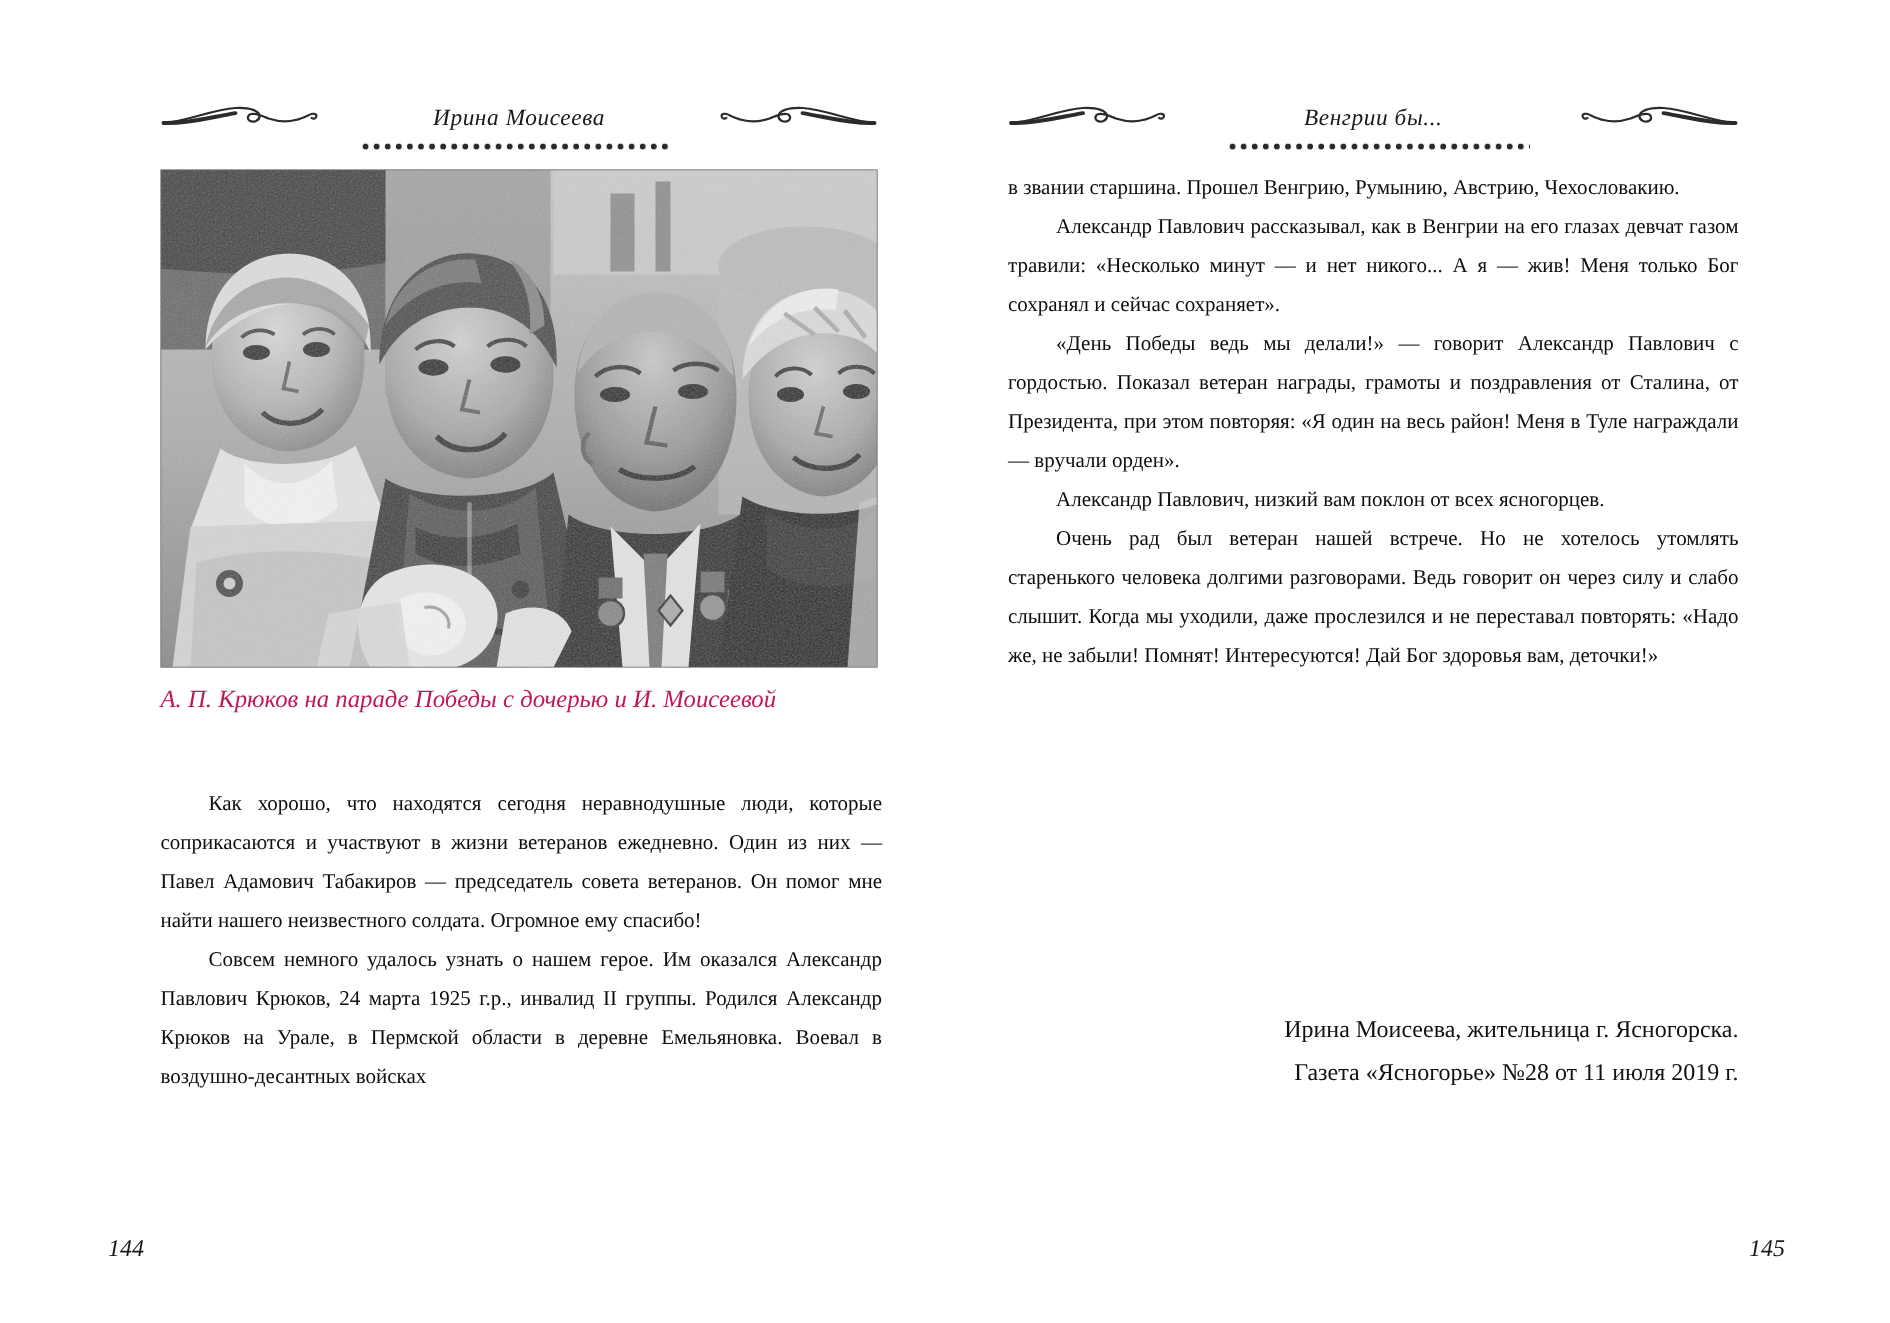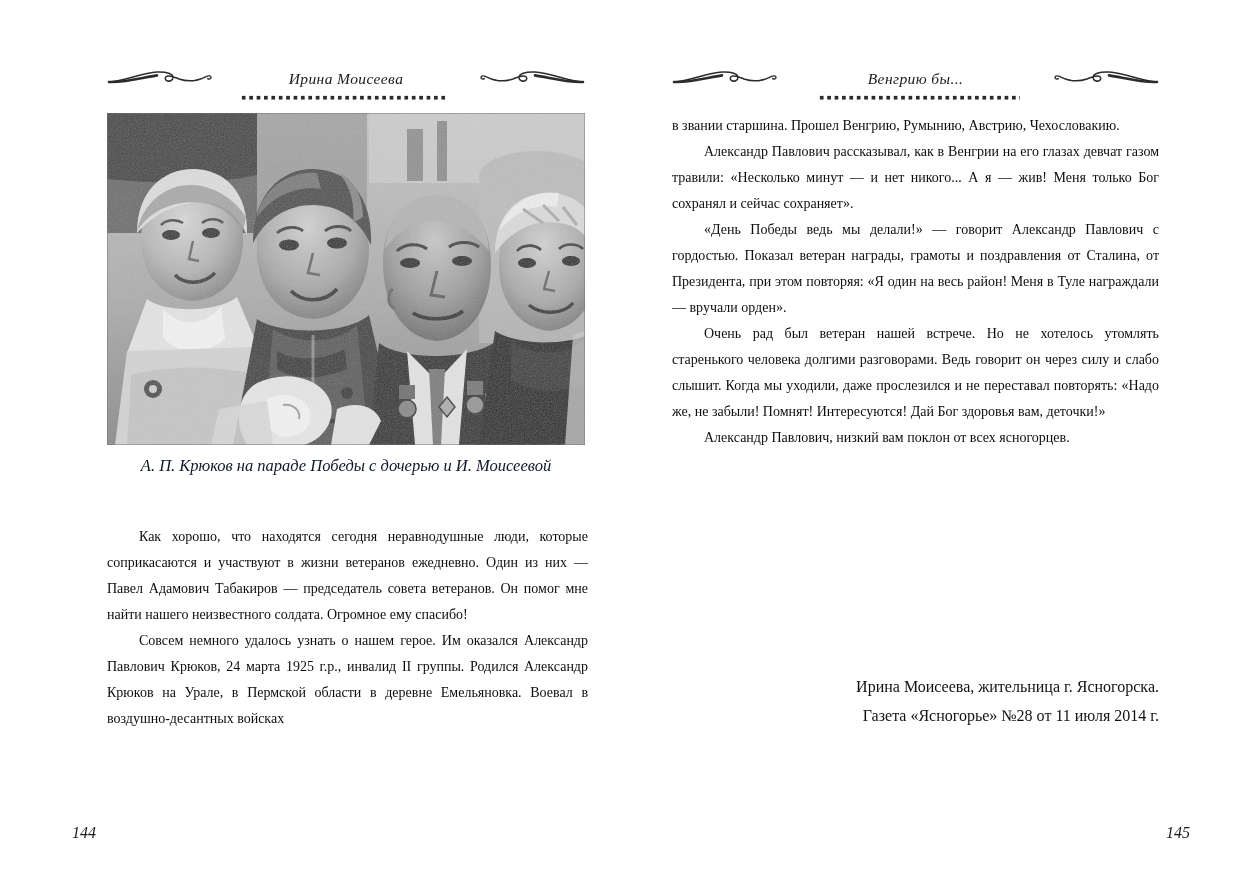--- a/index.html
+++ b/index.html
@@ -79,24 +79,24 @@
     width: 478px;
   }
   .photo {
     width: 478px;
     height: 332px;
     display: block;
     background: #9a9a9a;
   }
   .figcaption {
     margin-top: 11px;
-    text-align: center;
+    text-align: left;
     font-style: italic;
     font-size: 16.5px;
-    color: #0f172a;
+    color: #be185d;
     white-space: nowrap;
   }
 
   
   .col {
     position: absolute;
     font-size: 14px;
     line-height: 26px;
     text-align: justify;
     text-justify: inter-word;
@@ -337,42 +337,42 @@
     <div class="runhead">
       <span class="orn">
         <svg width="112" height="24" viewBox="0 0 112 24" aria-hidden="true">
           <g fill="none" stroke="#2b2b2b" stroke-linecap="round">
             <path d="M2 17 C 18 16, 34 8, 50 7 C 60 6.5, 66 9, 66 12.5 C 66 15.5, 62 17, 59.5 15.5 C 57.5 14.3, 58 11.5, 60.5 11 C 64 10.3, 68 12.5, 72 14 C 78 16, 84 16.5, 90 15" stroke-width="1.5"></path>
             <path d="M2 17 C 20 17.6, 36 12.5, 50 10.4" stroke-width="2.6"></path>
             <path d="M90 15 C 94 14.2, 97 12.6, 99.5 11.4 C 101.6 10.4, 104 10.8, 104 12.4 C 104 13.9, 102 14.6, 100.7 13.6" stroke-width="1.4"></path>
           </g>
         </svg>
       </span>
-      <span class="runhead-title">Венгрию бы...</span>
+      <span class="runhead-title">Венгрии бы...</span>
       <span class="orn orn-right">
         <svg width="112" height="24" viewBox="0 0 112 24" aria-hidden="true">
           <g fill="none" stroke="#2b2b2b" stroke-linecap="round">
             <path d="M2 17 C 18 16, 34 8, 50 7 C 60 6.5, 66 9, 66 12.5 C 66 15.5, 62 17, 59.5 15.5 C 57.5 14.3, 58 11.5, 60.5 11 C 64 10.3, 68 12.5, 72 14 C 78 16, 84 16.5, 90 15" stroke-width="1.5"></path>
             <path d="M2 17 C 20 17.6, 36 12.5, 50 10.4" stroke-width="2.6"></path>
             <path d="M90 15 C 94 14.2, 97 12.6, 99.5 11.4 C 101.6 10.4, 104 10.8, 104 12.4 C 104 13.9, 102 14.6, 100.7 13.6" stroke-width="1.4"></path>
           </g>
         </svg>
       </span>
     </div>
     <div class="dotrule" style="left:188px;"></div>
 
     <div class="col">
       <p class="noindent">в звании старшина. Прошел Венгрию, Румынию, Австрию, Чехословакию.</p>
       <p>Александр Павлович рассказывал, как в Венгрии на его глазах девчат газом травили: «Несколько минут — и нет никого... А я — жив! Меня только Бог сохранял и сейчас сохраняет».</p>
       <p>«День Победы ведь мы делали!» — говорит Александр Павлович с гордостью. Показал ветеран награды, грамоты и поздравления от Сталина, от Президента, при этом повторяя: «Я один на весь район! Меня в Туле награждали — вручали орден».</p>
+      <p>Александр Павлович, низкий вам поклон от всех ясногорцев.</p>
       <p>Очень рад был ветеран нашей встрече. Но не хотелось утомлять старенького человека долгими разговорами. Ведь говорит он через силу и слабо слышит. Когда мы уходили, даже прослезился и не переставал повторять: «Надо же, не забыли! Помнят! Интересуются! Дай Бог здоровья вам, деточки!»</p>
-      <p>Александр Павлович, низкий вам поклон от всех ясногорцев.</p>
     </div>
 
     <div class="signature">
       <div>Ирина Моисеева, жительница г. Ясногорска.</div>
-      <div>Газета «Ясногорье» №28 от 11 июля 2014 г.</div>
+      <div>Газета «Ясногорье» №28 от 11 июля 2019 г.</div>
     </div>
 
     <div class="folio">145</div>
   </div>
 
 </div>
 
 </body></html>

